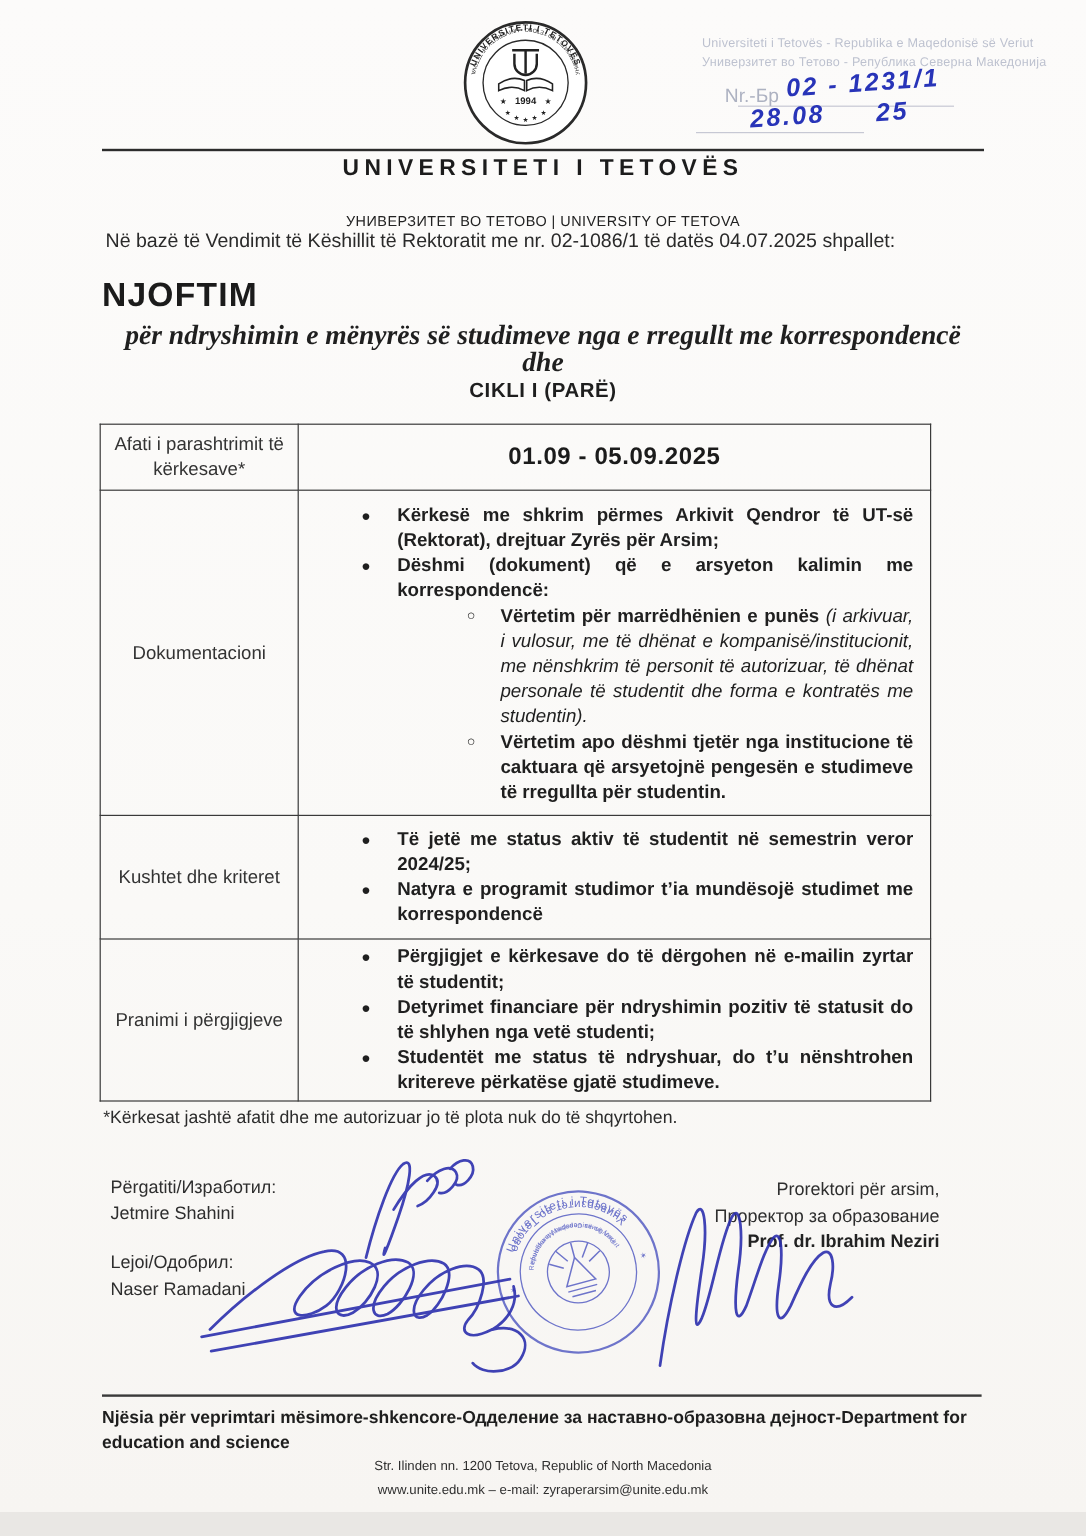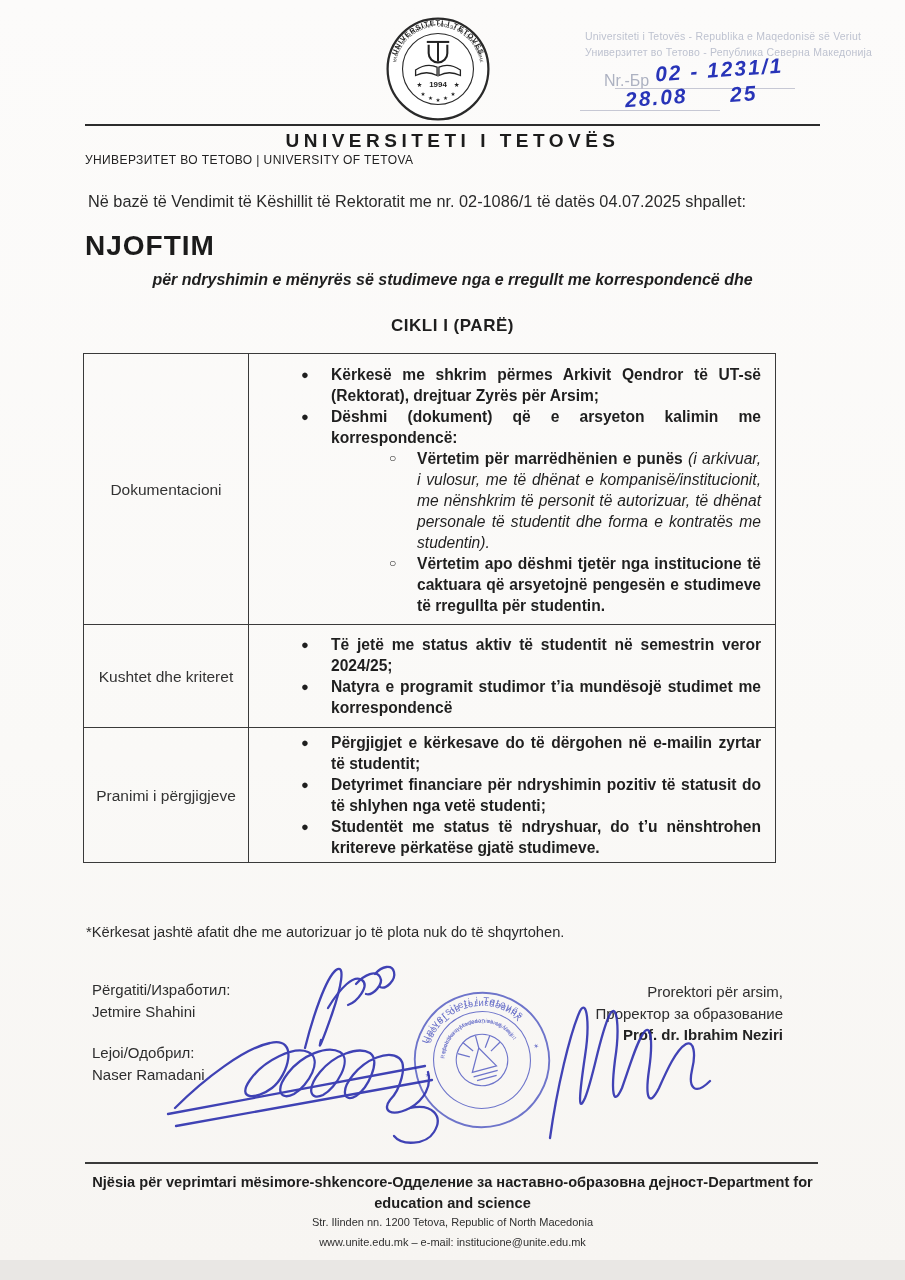--- a/index.html
+++ b/index.html
@@ -12,25 +12,25 @@
   
   .faint{color:#8a93ad; opacity:.55; font-size:10.5px; letter-spacing:.2px;}
   .reg-label{color:#9aa0b4; opacity:.8; font-size:16px;}
   .hand{color:#2834b8; font-style:italic; font-weight:bold; letter-spacing:2px;
         font-size:21px; transform:rotate(-4deg); white-space:nowrap;}
   .reg-line{border-bottom:1.4px solid #b9bccb; opacity:.8;}
   
   .rule-top{height:2px; background:#2c2c2c;}
   .uni-name{width:735px; text-align:center; font-weight:bold; font-size:19px;
             letter-spacing:4.5px; color:#1c1c1c; white-space:nowrap;}
-  .uni-sub{width:735px; text-align:left; font-size:12px; letter-spacing:.4px; color:#222;}
+  .uni-sub{width:735px; text-align:center; font-size:12px; letter-spacing:.4px; color:#222;margin-top:24px;}
   .intro{font-size:16.3px; color:#2a2a2a;}
   .title{width:735px; font-size:28px; font-weight:bold; letter-spacing:1px; color:#1b1b1b;}
   .subtitle{width:735px; text-align:center; font-weight:bold; font-style:italic;
-            font-size:16px; line-height:22px; color:#1f1f1f;}
+            font-size:23px; line-height:22px; color:#1f1f1f;font-family:Liberation Serif, serif;}
   .cycle{width:735px; text-align:center; font-weight:bold; font-size:17px; letter-spacing:.5px; color:#1e1e1e;}
   
   table.doc{border-collapse:collapse; width:693px; table-layout:fixed;}
   table.doc td{border:1.7px solid #3a3a3a; vertical-align:middle; padding:0;}
   td.lbl{width:164px; text-align:center; font-size:15.5px; color:#333; line-height:21px; padding:4px 10px;}
   td.val{text-align:center; font-weight:bold; font-size:20px; letter-spacing:.5px; color:#1b1b1b;}
   .cellpad{padding:10px 14px 8px 0;}
   .bullet{display:flex; font-weight:bold; font-size:15.6px; line-height:21px; color:#1f1f1f;}
   .bullet .mk{flex:0 0 30px; padding-left:52px; box-sizing:content-box; text-align:left; font-size:13px;}
   .bullet .tx{flex:1; text-align:justify;}
@@ -39,21 +39,21 @@
   .subbullet .tx{flex:1; text-align:justify;}
   .it{font-weight:normal; font-style:italic;}
   .vcenter{display:flex; flex-direction:column; justify-content:center; height:100%;}
   .footnote{font-size:14.7px; color:#2b2b2b;}
   
   .sig-label{font-size:15px; color:#2e2e2e;}
   .sig-right{width:240px; text-align:right; font-size:15px; line-height:21.5px; color:#2e2e2e;}
   .sig-right .nm{font-weight:bold; color:#222;}
   
   .rule-bottom{height:2px; background:#3a3a3a;}
-  .foot-dept{width:735px; text-align:center; font-weight:bold; font-size:14.6px; color:#1e1e1e; line-height:21px;}
+  .foot-dept{width:735px; text-align:left; font-weight:bold; font-size:14.6px; color:#1e1e1e; line-height:21px;}
   .foot-small{width:735px; text-align:center; font-size:11px; color:#2f2f2f;}
   .scan-edge{height:10px; background:linear-gradient(90deg,#b0aeac 0%,#6d6b69 25%,#4a4947 70%,#3a3938 100%);
              transform:rotate(-.25deg); border-radius:2px;}
 </style>
 </head>
 <body>
 
 <div class="page">
 
   <div class="abs faint" style="left:585px; top:30px;">Universiteti i Tetovës - Republika e Maqedonisë së Veriut</div>
@@ -108,20 +108,24 @@
 
   <div class="abs title" style="left:85px; top:230px;">NJOFTIM</div>
   <div class="abs subtitle" style="left:85px; top:269px;">
     <div>për ndryshimin e mënyrës së studimeve nga e rregullt me korrespondencë dhe</div>
   </div>
   <div class="abs cycle" style="left:85px; top:316px;">CIKLI I (PARË)</div>
 
   <div class="abs" style="left:83px; top:353px;">
     <table class="doc">
       <tbody>
+          <tr>
+        <td class="lbl" style="height:54px;">Afati i parashtrimit të kërkesave*</td>
+        <td class="val">01.09 - 05.09.2025</td>
+      </tr>
       <tr>
         <td class="lbl" style="height:268px;">Dokumentacioni</td>
         <td style="vertical-align:top;">
           <div class="cellpad">
             <div class="bullet">
               <span class="mk">●</span>
               <span class="tx">Kërkesë me shkrim përmes Arkivit Qendror të UT-së (Rektorat), drejtuar Zyrës për Arsim;</span>
             </div>
             <div class="bullet">
               <span class="mk">●</span>
@@ -243,16 +247,16 @@
       </g>
     </g>
   </svg>
 
   <div class="abs rule-bottom" style="left:85px; top:1162px; width:733px;"></div>
   <div class="abs foot-dept" style="left:85px; top:1172px;">
     <div>Njësia për veprimtari mësimore-shkencore-Одделение за наставно-образовна дејност-Department for</div>
     <div>education and science</div>
   </div>
   <div class="abs foot-small" style="left:85px; top:1216px;">Str. Ilinden nn. 1200 Tetova, Republic of North Macedonia</div>
-  <div class="abs foot-small" style="left:85px; top:1236px;">www.unite.edu.mk – e-mail: institucione@unite.edu.mk</div>
+  <div class="abs foot-small" style="left:85px; top:1236px;">www.unite.edu.mk – e-mail: zyraperarsim@unite.edu.mk</div>
 
   <div class="abs scan-edge" style="left:132px; top:1271px; width:773px;"></div>
 </div>
 
 </body></html>

